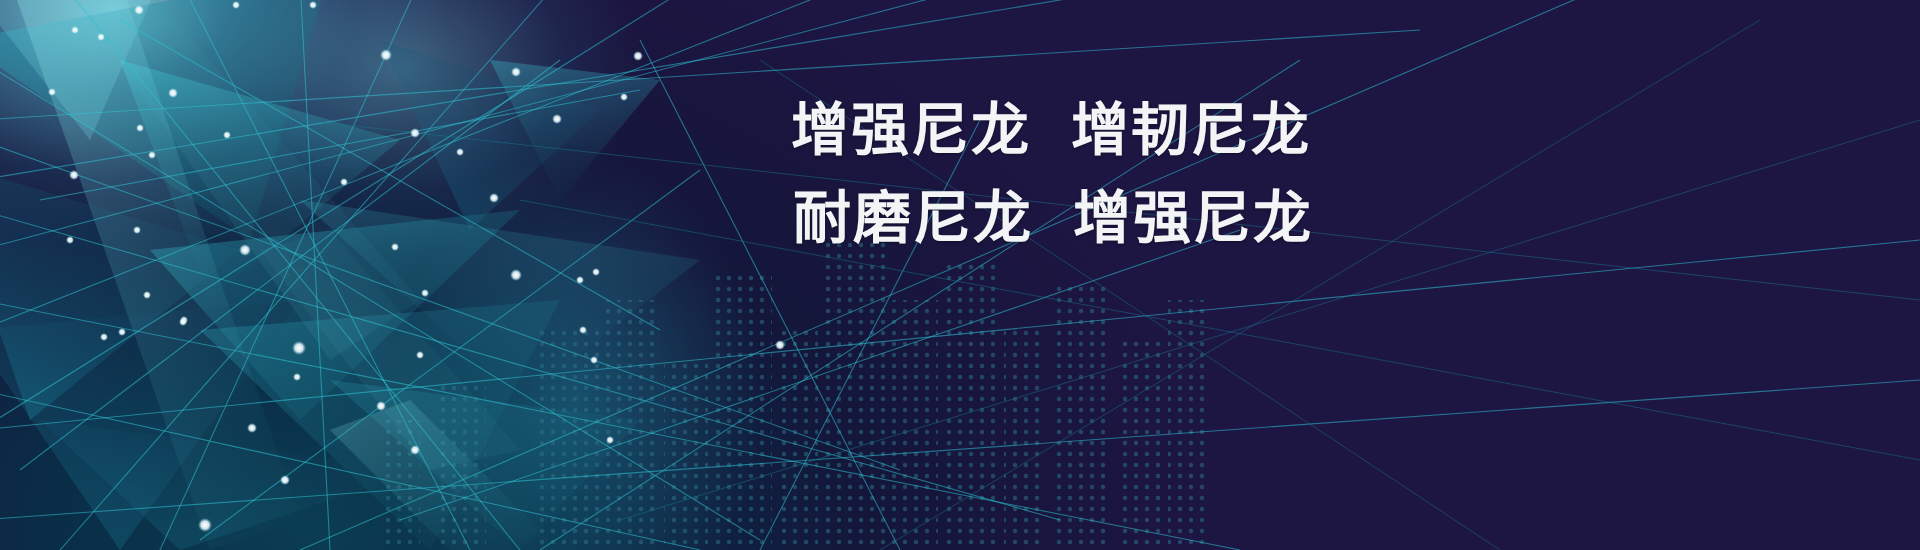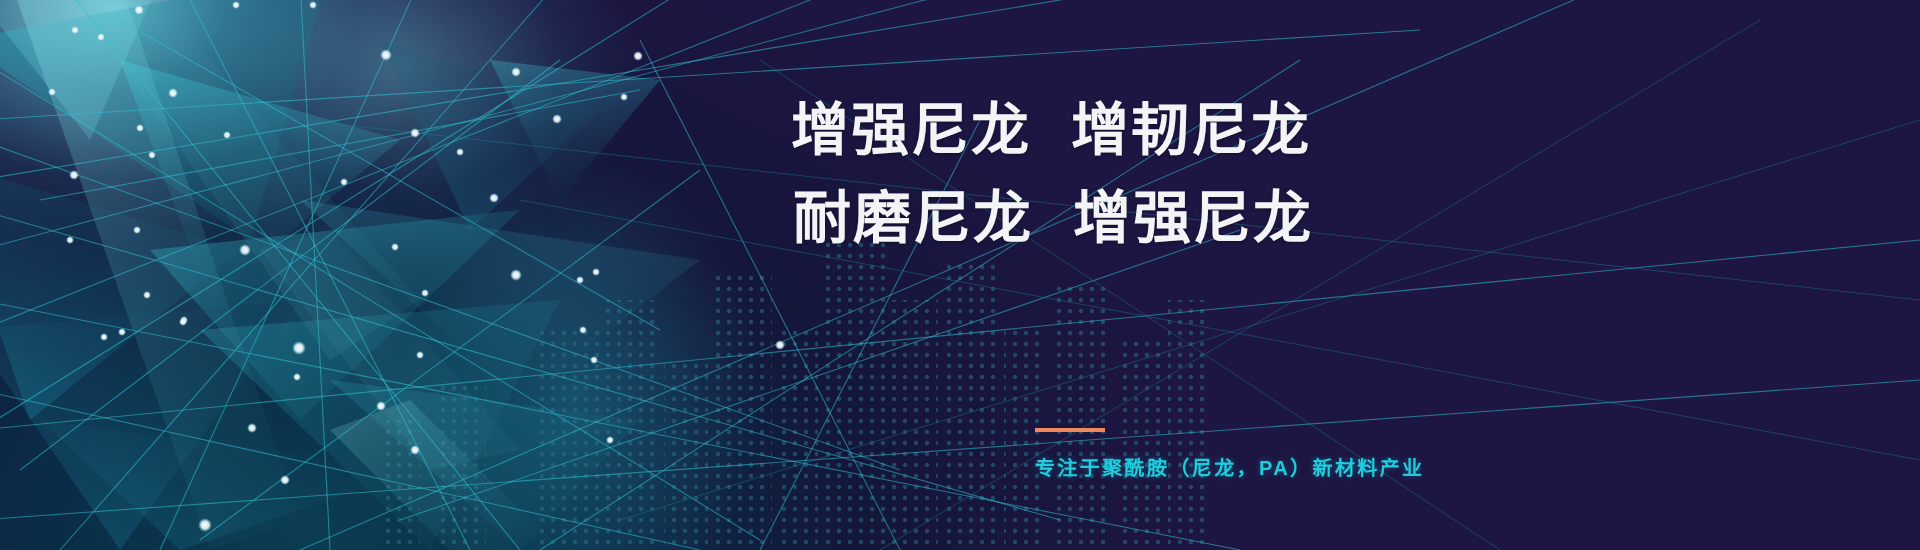--- a/index.html
+++ b/index.html
@@ -245,18 +245,14 @@
 
   <div class="headline-block">
     <div class="headline line1">
       <span>增强尼龙</span><span class="gap"></span><span>增韧尼龙</span>
     </div>
     <div class="headline line2">
       <span>耐磨尼龙</span><span class="gap"></span><span>增强尼龙</span>
     </div>
   </div>
 
-  <div class="tagline-block">
-    <div id="tagline-rule"></div>
-    <div id="tagline-text">专注于聚酰胺（尼龙，PA）新材料产业</div>
-  </div>
 
 </div>
 
 </body></html>

